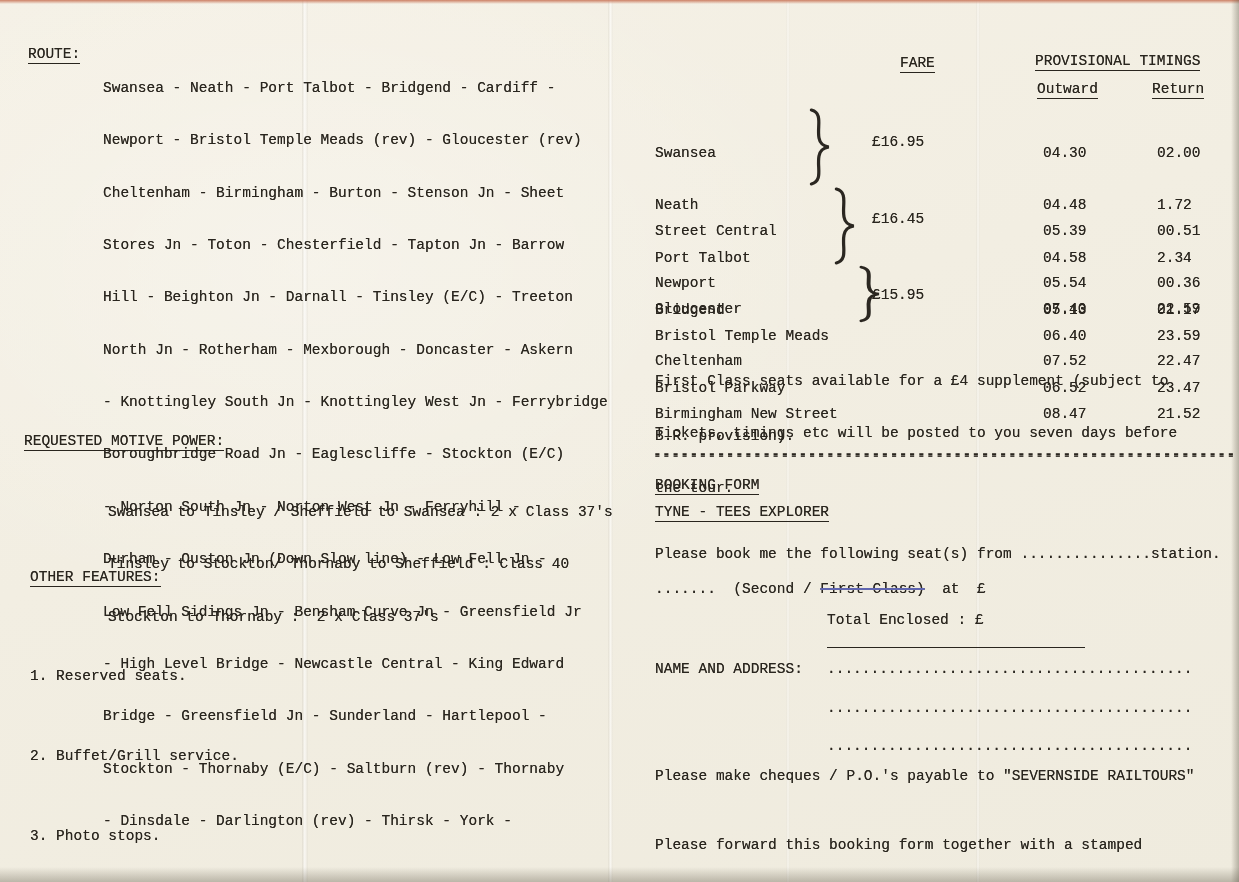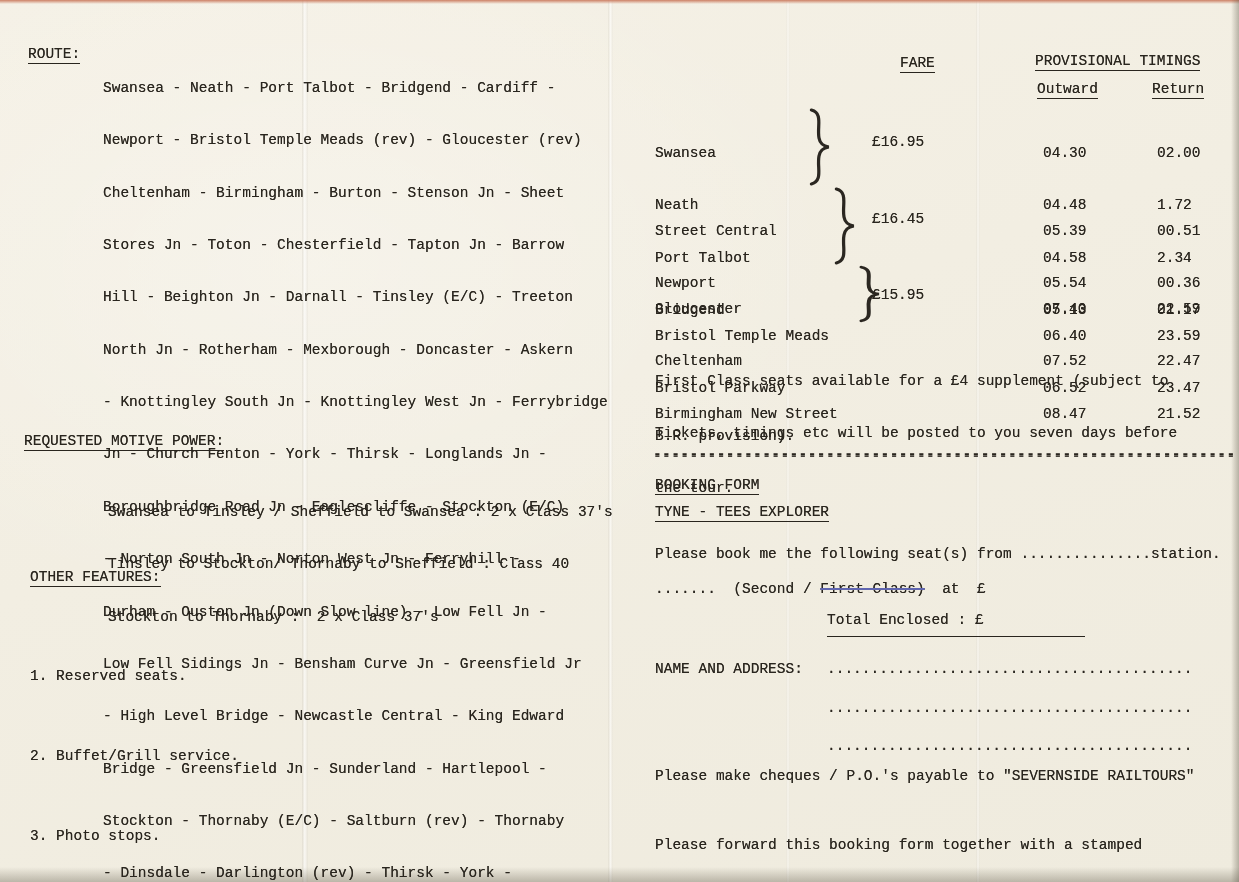--- a/index.html
+++ b/index.html
@@ -13,21 +13,21 @@
     text-shadow:0 0 0.5px rgba(41,37,30,0.75);
   }
   .abs{position:absolute;white-space:pre;}
   .u{border-bottom:1.7px solid #29251e;padding-bottom:1px;}
   .lh{line-height:17.45px;}
   .notes{line-height:18.2px;}
   .feat{line-height:26.8px;}
   .fw{line-height:20.2px;}
   .struck{text-decoration:line-through;text-decoration-color:#6066b0;text-decoration-thickness:2.2px;margin-top:43px;}
   .sep{font-weight:bold;letter-spacing:0.4px;text-shadow:0 2px 0 rgba(41,37,30,0.85);}
-  .total-box{border-bottom:1.7px solid #29251e;width:258px;padding-bottom:8px;}
+  .total-box{border-bottom:1.7px solid #29251e;width:258px;padding-bottom:19px;}
   .brace{position:absolute;}
   
   .crease{position:absolute;top:0;bottom:0;pointer-events:none;}
   .c1{left:302px;width:6px;background:linear-gradient(to right,rgba(120,110,90,0.12),rgba(255,255,255,0.6) 45%,rgba(120,110,90,0.07));}
   .c2{left:608px;width:5px;background:linear-gradient(to right,rgba(120,110,90,0.10),rgba(255,255,255,0.5) 50%,rgba(120,110,90,0.05));}
   .c3{left:786px;width:4px;background:linear-gradient(to right,rgba(120,110,90,0.05),rgba(255,255,255,0.4) 50%,rgba(120,110,90,0.04));}
   .c4{left:976px;width:4px;background:linear-gradient(to right,rgba(120,110,90,0.08),rgba(255,255,255,0.45) 50%,rgba(120,110,90,0.05));}
   .edge-top{position:absolute;left:0;right:0;top:0;height:4px;background:linear-gradient(to bottom,#cd8166,rgba(205,129,102,0));pointer-events:none;}
   .edge-right{position:absolute;top:0;bottom:0;right:0;width:8px;background:linear-gradient(to right,rgba(0,0,0,0),rgba(95,88,72,0.40));pointer-events:none;}
   .edge-bottom{position:absolute;left:0;right:0;bottom:0;height:15px;background:linear-gradient(to bottom,rgba(0,0,0,0),rgba(100,94,78,0.38));pointer-events:none;}
@@ -48,21 +48,20 @@
   <div class="abs" style="left:28px;top:46px"><span class="u">ROUTE:</span></div>
 
   <div class="abs lh" style="left:103px;top:45px">
     <div>Swansea - Neath - Port Talbot - Bridgend - Cardiff -</div>
     <div>Newport - Bristol Temple Meads (rev) - Gloucester (rev)</div>
     <div>Cheltenham - Birmingham - Burton - Stenson Jn - Sheet</div>
     <div>Stores Jn - Toton - Chesterfield - Tapton Jn - Barrow</div>
     <div>Hill - Beighton Jn - Darnall - Tinsley (E/C) - Treeton</div>
     <div>North Jn - Rotherham - Mexborough - Doncaster - Askern</div>
     <div>- Knottingley South Jn - Knottingley West Jn - Ferrybridge</div>
-    <div>Jn - Church Fenton - York - Thirsk - Longlands Jn -</div>
     <div>Boroughbridge Road Jn - Eaglescliffe - Stockton (E/C)</div>
     <div>- Norton South Jn - Norton West Jn - Ferryhill -</div>
     <div>Durham - Ouston Jn (Down Slow line) - Low Fell Jn -</div>
     <div>Low Fell Sidings Jn - Bensham Curve Jn - Greensfield Jr</div>
     <div>- High Level Bridge - Newcastle Central - King Edward</div>
     <div>Bridge - Greensfield Jn - Sunderland - Hartlepool -</div>
     <div>Stockton - Thornaby (E/C) - Saltburn (rev) - Thornaby</div>
     <div>- Dinsdale - Darlington (rev) - Thirsk - York -</div>
     
     

